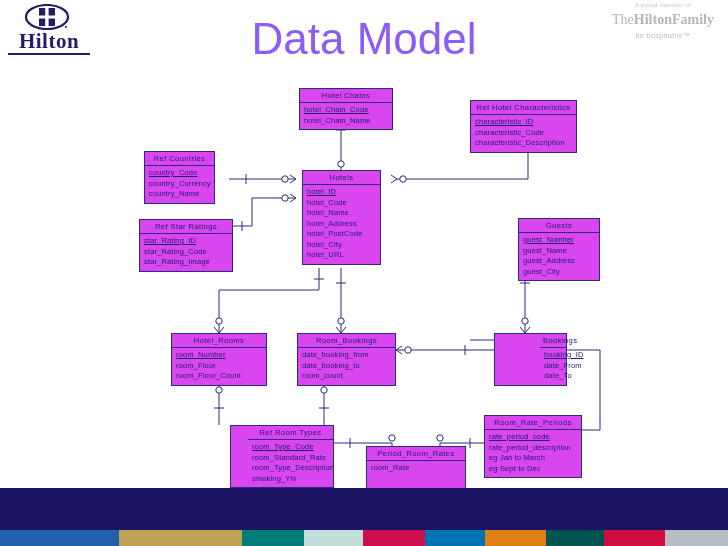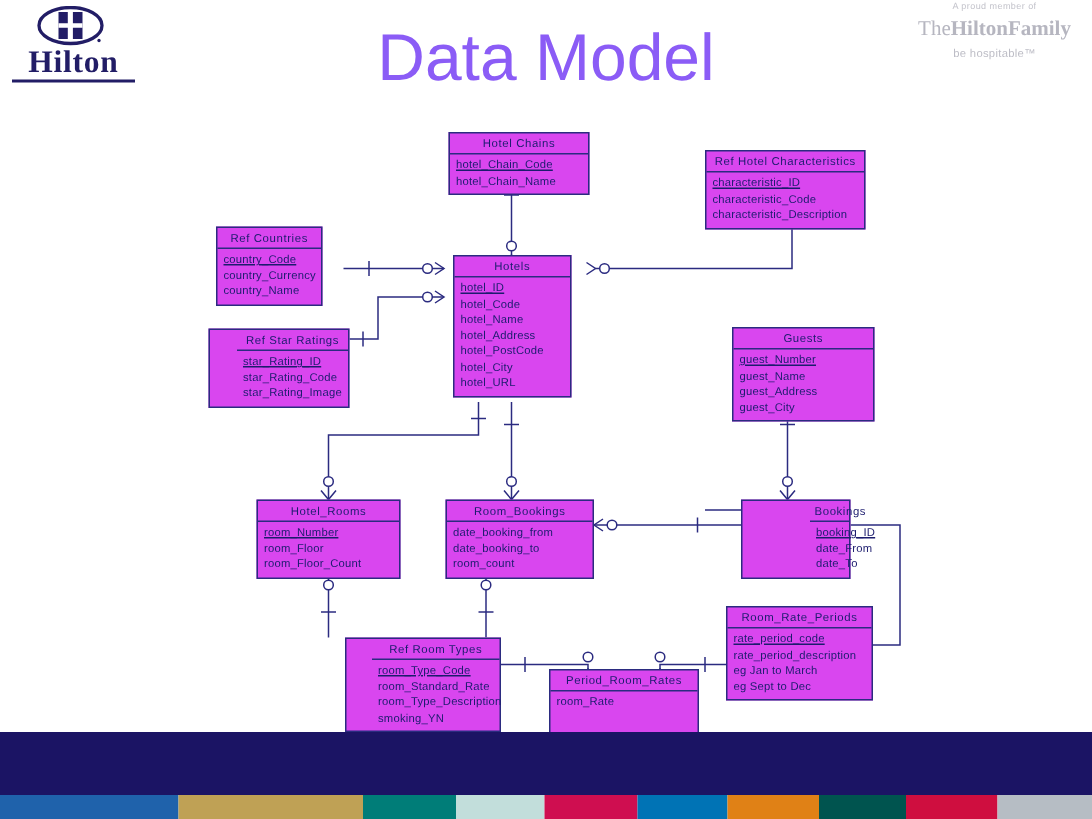--- a/index.html
+++ b/index.html
@@ -286,30 +286,30 @@
         <div class="attr pk">hotel_ID</div>
         <div class="attr">hotel_Code</div>
         <div class="attr">hotel_Name</div>
         <div class="attr">hotel_Address</div>
         <div class="attr">hotel_PostCode</div>
         <div class="attr">hotel_City</div>
         <div class="attr">hotel_URL</div>
       </div>
     </div>
 
-    <div class="entity" style="left:139px; top:141px; width:94px;padding-left:18px;">
+    <div class="entity" style="left:139px; top:141px; width:94px;">
       <div class="ehead">Ref Star Ratings</div>
       <div class="ebody">
         <div class="attr pk">star_Rating_ID</div>
         <div class="attr">star_Rating_Code</div>
         <div class="attr">star_Rating_Image</div>
       </div>
     </div>
 
-    <div class="entity" style="left:488px; top:140px; width:95px;">
+    <div class="entity" style="left:518px; top:140px; width:82px;">
       <div class="ehead">Guests</div>
       <div class="ebody">
         <div class="attr pk">guest_Number</div>
         <div class="attr">guest_Name</div>
         <div class="attr">guest_Address</div>
         <div class="attr">guest_City</div>
       </div>
     </div>
 
     <div class="entity" style="left:171px; top:255px; width:96px;">
@@ -349,21 +349,21 @@
       </div>
     </div>
 
     <div class="entity" style="left:366px; top:368px; width:100px;">
       <div class="ehead">Period_Room_Rates</div>
       <div class="ebody" style="min-height:26px;">
         <div class="attr">room_Rate</div>
       </div>
     </div>
 
-    <div class="entity" style="left:484px; top:326px; width:98px;">
+    <div class="entity" style="left:484px; top:337px; width:98px;">
       <div class="ehead">Room_Rate_Periods</div>
       <div class="ebody">
         <div class="attr pk">rate_period_code</div>
         <div class="attr">rate_period_description</div>
         <div class="attr">eg Jan to March</div>
         <div class="attr">eg Sept to Dec</div>
       </div>
     </div>
   </div>
 

